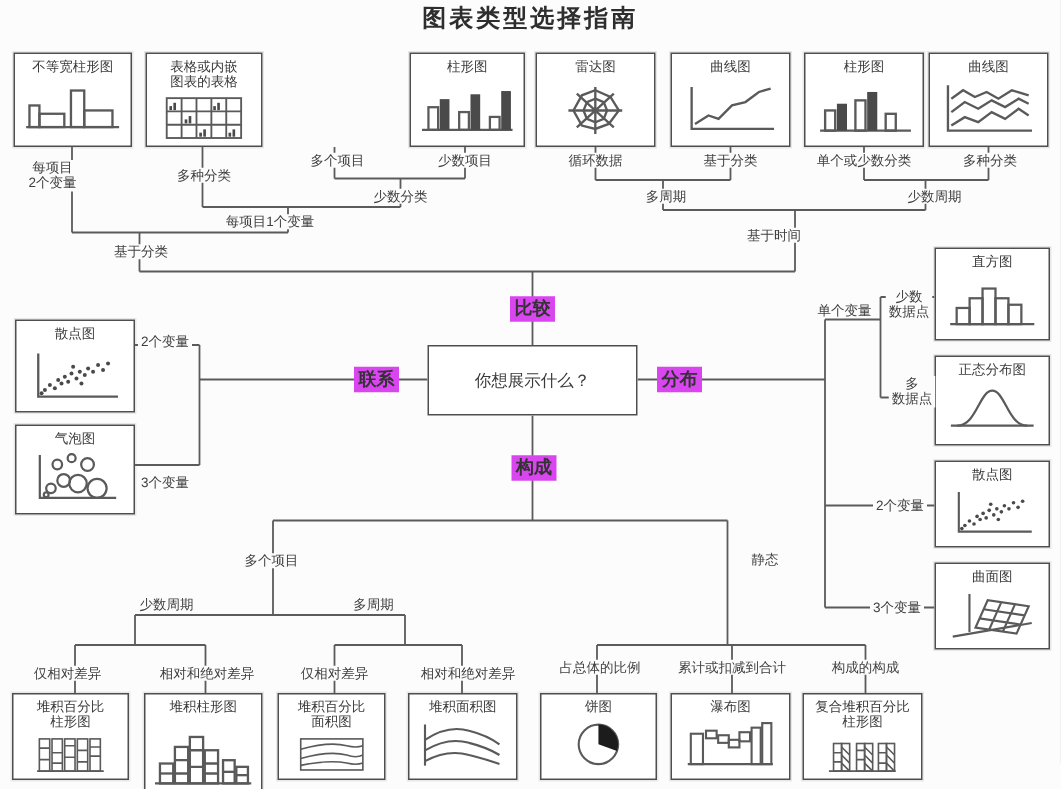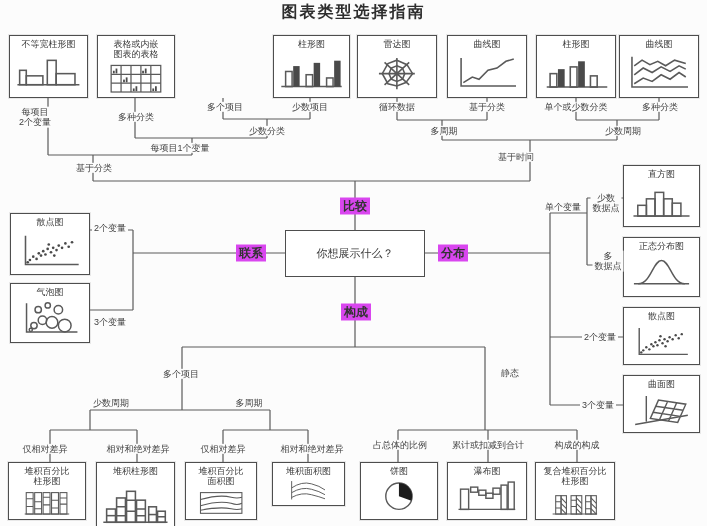--- a/index.html
+++ b/index.html
@@ -300,21 +300,21 @@
     <div class="chart-box" style="left: 185px; top: 462px; width: 72px; height: 58px;">
       <div class="box-title">堆积百分比
 面积图</div>
       <div class="box-icon">
         <svg viewBox="0 0 64 40" preserveAspectRatio="xMidYMid meet">
           <rect stroke="#5a5a5a" stroke-width="1.4" fill="none" x="5" y="6" width="54" height="27"></rect>
           <path stroke="#5a5a5a" stroke-width="1.4" fill="none" d="M5 15 Q30 8 45 12 Q53 14 59 12 M5 23 Q30 16 45 20 Q53 23 59 20 M5 29 Q30 24 45 27 Q53 29 59 27"></path>
         </svg>
       </div>
     </div>
-    <div class="chart-box" style="left: 272px; top: 462px; width: 73px; height: 44px;">
+    <div class="chart-box" style="left: 272px; top: 462px; width: 73px; height: 58px;">
       <div class="box-title">堆积面积图</div>
       <div class="box-icon">
         <svg viewBox="0 0 64 40" preserveAspectRatio="xMidYMid meet">
           <path stroke="#5a5a5a" stroke-width="1.4" fill="none" d="M7 6 V33"></path>
           <path stroke="#5a5a5a" stroke-width="1.4" fill="none" d="M7 16 Q22 6 36 10 Q48 13 56 19 M7 23 Q22 14 36 18 Q48 21 56 26 M7 30 Q22 22 36 26 Q48 29 56 32"></path>
         </svg>
       </div>
     </div>
     <div class="chart-box" style="left: 360px; top: 462px; width: 78px; height: 58px;">
       <div class="box-title">饼图</div>

